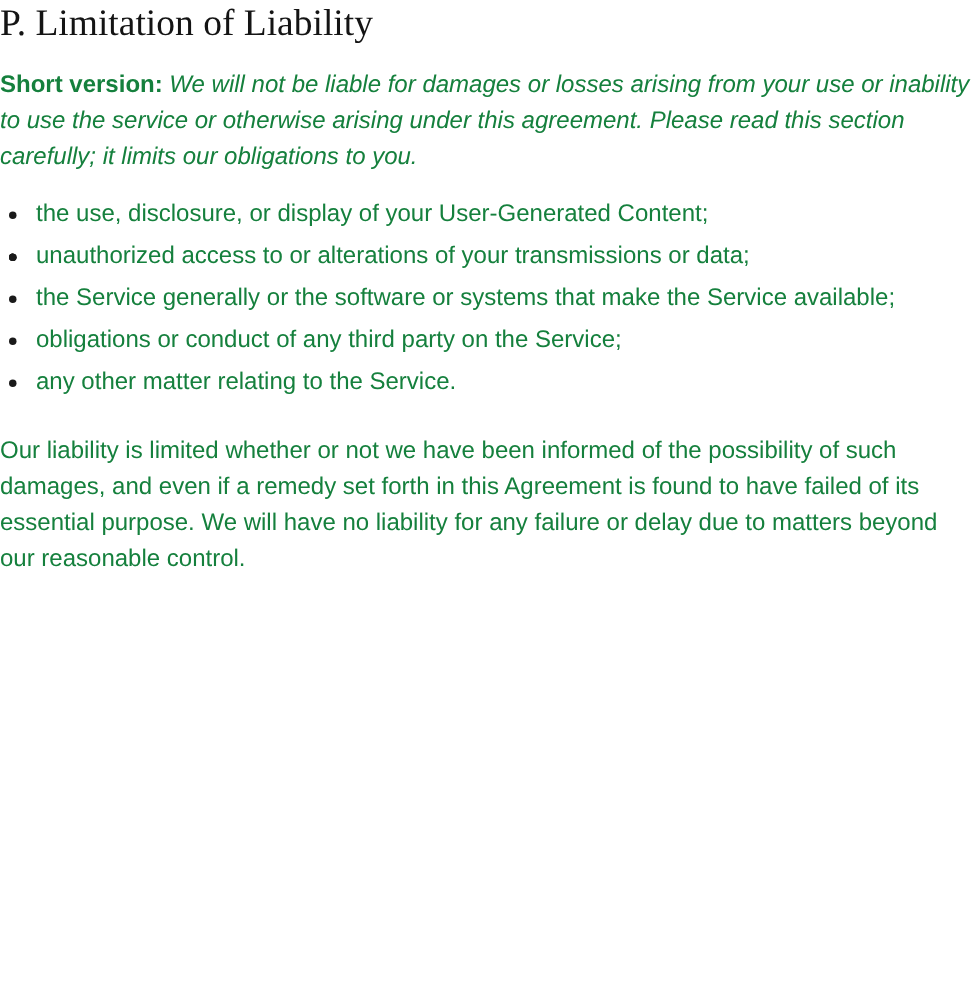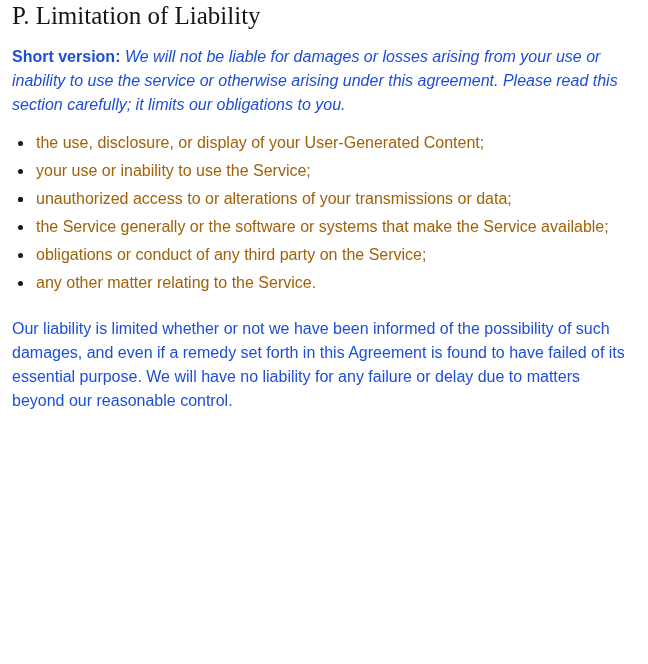--- a/index.html
+++ b/index.html
@@ -8,36 +8,36 @@
       background: #ffffff;
     }
     body {
       width: 648px;
       height: 664px;
       overflow: hidden;
       color: #1a1a1a;
       font-family: "Liberation Sans", sans-serif;
     }
     .page {
-      padding: 0 12px;
+      padding: 0 0;
     }
     .section-title {
       font-family: "Liberation Serif", "DejaVu Serif", serif;
       font-weight: normal;
       font-size: 25px;
       line-height: 30px;
       margin: 1px 0 0 0;
       padding: 0;
       color: #141414;
     }
     .para {
       font-size: 16px;
       line-height: 24px;
       margin: 0;
-      color: #1d4ed8;
+      color: #15803d;
     }
     .short-version {
       margin-top: 14px;
     }
     .short-label {
       font-weight: bold;
     }
     .short-text {
       font-style: italic;
     }
@@ -55,21 +55,21 @@
       list-style: none;
       margin: 14px 0 0 0;
       padding: 0;
     }
     .bullet-item {
       position: relative;
       padding-left: 24px;
       font-size: 16px;
       line-height: 24px;
       margin: 0 0 4px 0;
-      color: #a16207;
+      color: #15803d;
     }
     .bullet-dot {
       position: absolute;
       left: 6px;
       top: 10px;
       width: 5px;
       height: 5px;
       border-radius: 50%;
       background: #1a1a1a;
     }
@@ -82,21 +82,21 @@
 
 <div class="page">
   <h2 class="section-title">P. Limitation of Liability</h2>
 
   <p class="para short-version"><span class="short-label">Short version:</span><span class="short-text"> We will not be liable for damages or losses arising from your use or inability to use the service or otherwise arising under this agreement. Please read this section carefully; it limits our obligations to you.</span></p>
 
 
 
   <ul class="bullets">
     <li class="bullet-item"><span class="bullet-dot"></span><span>the use, disclosure, or display of your User-Generated Content;</span></li>
-    <li class="bullet-item"><span class="bullet-dot"></span><span>your use or inability to use the Service;</span></li>
+    <li class="bullet-item"><span class="bullet-dot"></span></li>
     <li class="bullet-item"><span class="bullet-dot"></span></li>
     <li class="bullet-item"><span class="bullet-dot"></span><span>unauthorized access to or alterations of your transmissions or data;</span></li>
     <li class="bullet-item"><span class="bullet-dot"></span><span>the Service generally or the software or systems that make the Service available;</span></li>
     <li class="bullet-item"><span class="bullet-dot"></span><span>obligations or conduct of any third party on the Service;</span></li>
     <li class="bullet-item"><span class="bullet-dot"></span><span>any other matter relating to the Service.</span></li>
   </ul>
 
   <p class="para closing">Our liability is limited whether or not we have been informed of the possibility of such damages, and even if a remedy set forth in this Agreement is found to have failed of its essential purpose. We will have no liability for any failure or delay due to matters beyond our reasonable control.</p>
 </div>
 

